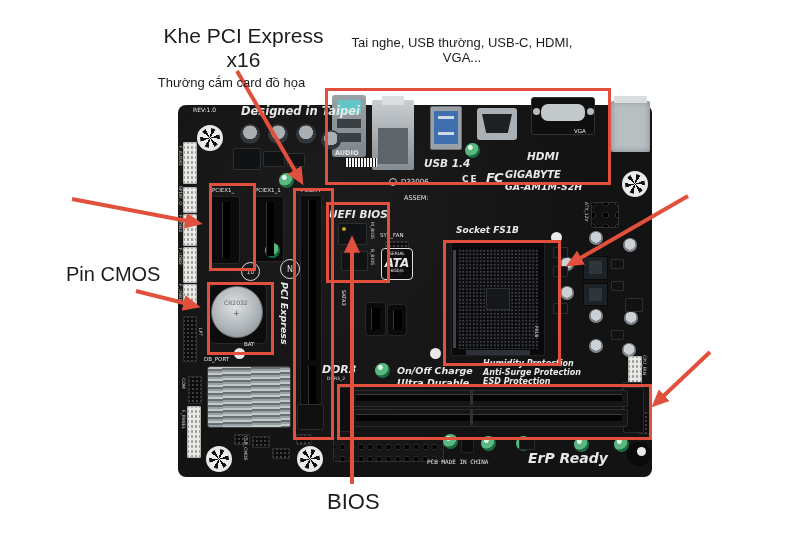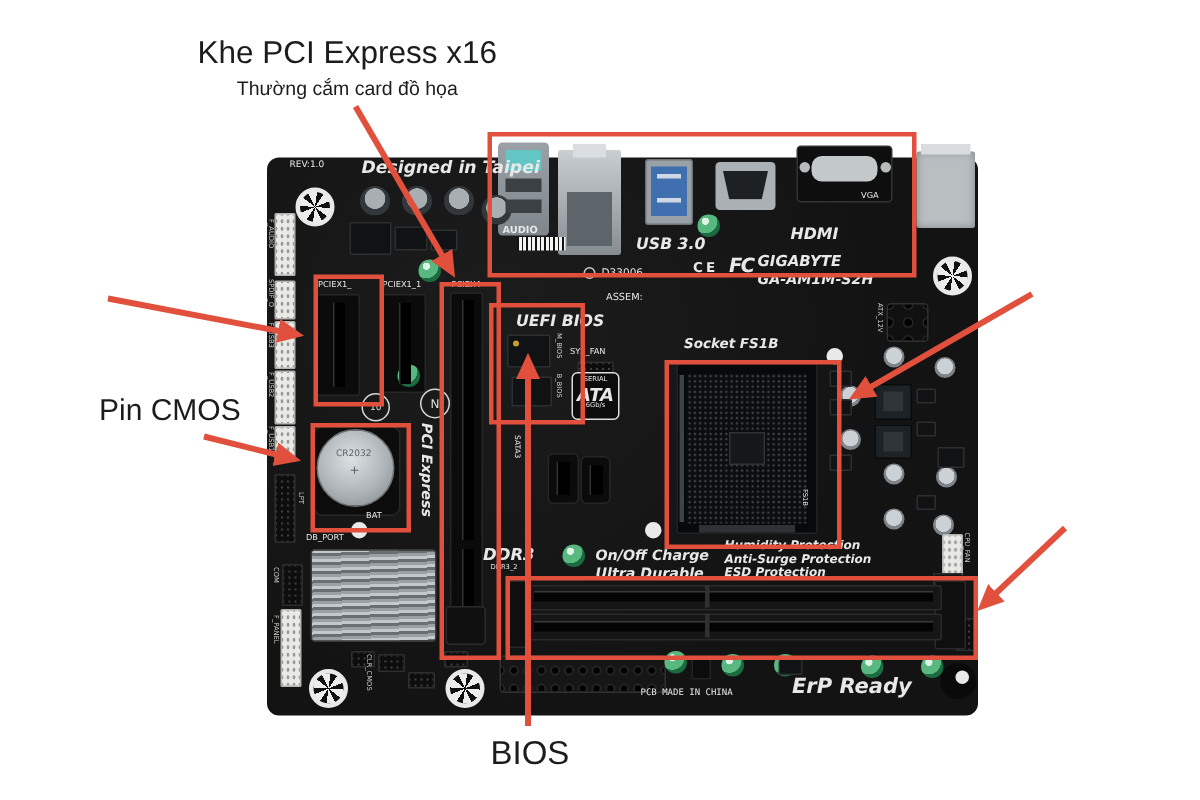--- a/index.html
+++ b/index.html
@@ -52,21 +52,21 @@
   <div class="st" style="left:335px;top:150px;font-size:6.5px;font-weight:bold;z-index:7;">AUDIO</div>
 
   <div class="c" style="left:372px;top:100px;width:42px;height:70px;background:linear-gradient(#c9ced2,#868d92);border-radius:2px;z-index:5;"></div>
   <div class="c" style="left:378px;top:128px;width:30px;height:36px;background:#5e656a;z-index:6;"></div>
   <div class="c" style="left:382px;top:96px;width:22px;height:9px;background:#dadee1;z-index:6;"></div>
 
   <div class="c" style="left:430px;top:106px;width:32px;height:44px;background:#9aa1a6;border:1px solid #6c7378;border-radius:2px;z-index:5;"></div>
   <div class="c" style="left:434px;top:111px;width:24px;height:33px;background:#3f6fae;z-index:6;"></div>
   <div class="c" style="left:438px;top:116px;width:16px;height:3px;background:#cfd8e6;z-index:7;"></div>
   <div class="c" style="left:438px;top:132px;width:16px;height:3px;background:#cfd8e6;z-index:7;"></div>
-  <div class="st bi" style="left:424px;top:158px;font-size:10.5px;z-index:7;">USB 3.0</div>
+  <div class="st bi" style="left:424px;top:158px;font-size:10.5px;z-index:7;">USB 1.4</div>
 
   <div class="c" style="left:477px;top:108px;width:40px;height:32px;background:#aab0b4;border-radius:3px;z-index:5;"></div>
   <div class="c" style="left:482px;top:114px;width:30px;height:19px;background:#1e2123;clip-path:polygon(0 0,100% 0,86% 100%,14% 100%);z-index:6;"></div>
   <div class="st bi" style="left:527px;top:151px;font-size:10.5px;z-index:7;">HDMI</div>
 
   <div class="c" style="left:531px;top:97px;width:64px;height:38px;background:#0e0e0e;border:1px solid #333;border-radius:3px;z-index:5;"></div>
   <div class="c" style="left:541px;top:104px;width:44px;height:17px;background:#c3c8cb;border-radius:7px;z-index:6;"></div>
   <div class="c" style="left:533px;top:108px;width:7px;height:7px;border-radius:50%;background:#b6bbbe;z-index:6;"></div>
   <div class="c" style="left:587px;top:108px;width:7px;height:7px;border-radius:50%;background:#b6bbbe;z-index:6;"></div>
   <div class="st" style="left:574px;top:129px;font-size:5.5px;z-index:7;">VGA</div>
@@ -129,21 +129,21 @@
   <div class="badge" style="left:280px;top:259px;width:18px;height:18px;font-size:8px;">N</div>
   <div class="st bi vrl" style="left:279px;top:282px;height:100px;font-size:9.5px;">PCI Express</div>
 
   <div class="c" style="left:209px;top:284px;width:58px;height:60px;background:#0c0c0c;border:1px solid #282828;border-radius:6px;z-index:5;"></div>
   <div class="c" style="left:211px;top:286px;width:52px;height:52px;border-radius:50%;z-index:6;border:1px solid #6d7377;
        background:radial-gradient(circle at 45% 38%,#dde1e4,#aeb4b8 55%,#7e858a);"></div>
   <div class="st" style="left:224px;top:300px;font-size:6px;color:#5d6468;z-index:7;">CR2032</div>
   <div class="st" style="left:233px;top:310px;font-size:8px;color:#5d6468;z-index:7;">+</div>
   <div class="st" style="left:244px;top:342px;font-size:5.5px;z-index:7;">BAT</div>
 
-  <div class="st bi" style="left:344px;top:209px;font-size:10.5px;">UEFI BIOS</div>
+  <div class="st bi" style="left:329px;top:209px;font-size:10.5px;">UEFI BIOS</div>
   <div class="chip" style="left:338px;top:223px;width:27px;height:20px;"></div>
   <div class="c" style="left:342px;top:227px;width:4px;height:4px;border-radius:50%;background:#c9a227;z-index:7;"></div>
   <div class="chip" style="left:341px;top:251px;width:25px;height:18px;"></div>
   <div class="st vrl" style="left:369px;top:222px;font-size:4.5px;color:#cfcfcf;">M_BIOS</div>
   <div class="st vrl" style="left:369px;top:249px;font-size:4.5px;color:#cfcfcf;">B_BIOS</div>
 
   <div class="st" style="left:380px;top:233px;font-size:5.5px;">SYS_FAN</div>
   <div class="hdrb" style="left:385px;top:241px;width:22px;height:9px;"></div>
   <div class="st" style="left:404px;top:195px;font-size:6.5px;">ASSEM:</div>
   <div class="c" style="left:381px;top:248px;width:32px;height:32px;background:#0d0d0d;border:1px solid #dedede;border-radius:4px;z-index:6;text-align:center;">
@@ -256,25 +256,26 @@
     </defs>
     <line x1="237" y1="71" x2="301" y2="181" stroke="#e1503c" stroke-width="4" marker-end="url(#ah)"></line>
     <line x1="72" y1="199" x2="198" y2="223" stroke="#e1503c" stroke-width="4" marker-end="url(#ah)"></line>
     <line x1="136" y1="291" x2="196" y2="306" stroke="#e1503c" stroke-width="4" marker-end="url(#ah)"></line>
     <line x1="688" y1="196" x2="570" y2="264" stroke="#e1503c" stroke-width="4" marker-end="url(#ah)"></line>
     <line x1="710" y1="352" x2="655" y2="404" stroke="#e1503c" stroke-width="4" marker-end="url(#ah)"></line>
     <line x1="352" y1="484" x2="352" y2="240" stroke="#e1503c" stroke-width="4" marker-end="url(#ah)"></line>
   </svg>
 
   <div class="lbl" style="left:124px;top:24px;width:215px;text-align:center;">
-    <div style="font-size:21px;">Khe PCI Express x16</div>
+    <div style="font-size:21px;margin-left:24px;">Khe PCI Express x16</div>
     <div style="font-size:13px;margin-top:4px;">Thường cắm card đồ họa</div>
   </div>
 
   <div class="lbl" style="left:343px;top:30px;width:238px;text-align:center;">
+    <div style="font-size:13px;margin-top:6px;">Tai nghe, USB thường, USB-C, HDMI, VGA...</div>
   </div>
 
 
   <div class="lbl" style="left:66px;top:263px;font-size:20px;">Pin CMOS</div>
 
   <div class="lbl" style="left:648px;top:150px;width:118px;text-align:center;font-size:20px;">
   </div>
 
 
   <div class="lbl" style="left:327px;top:489px;font-size:22px;">BIOS</div>

